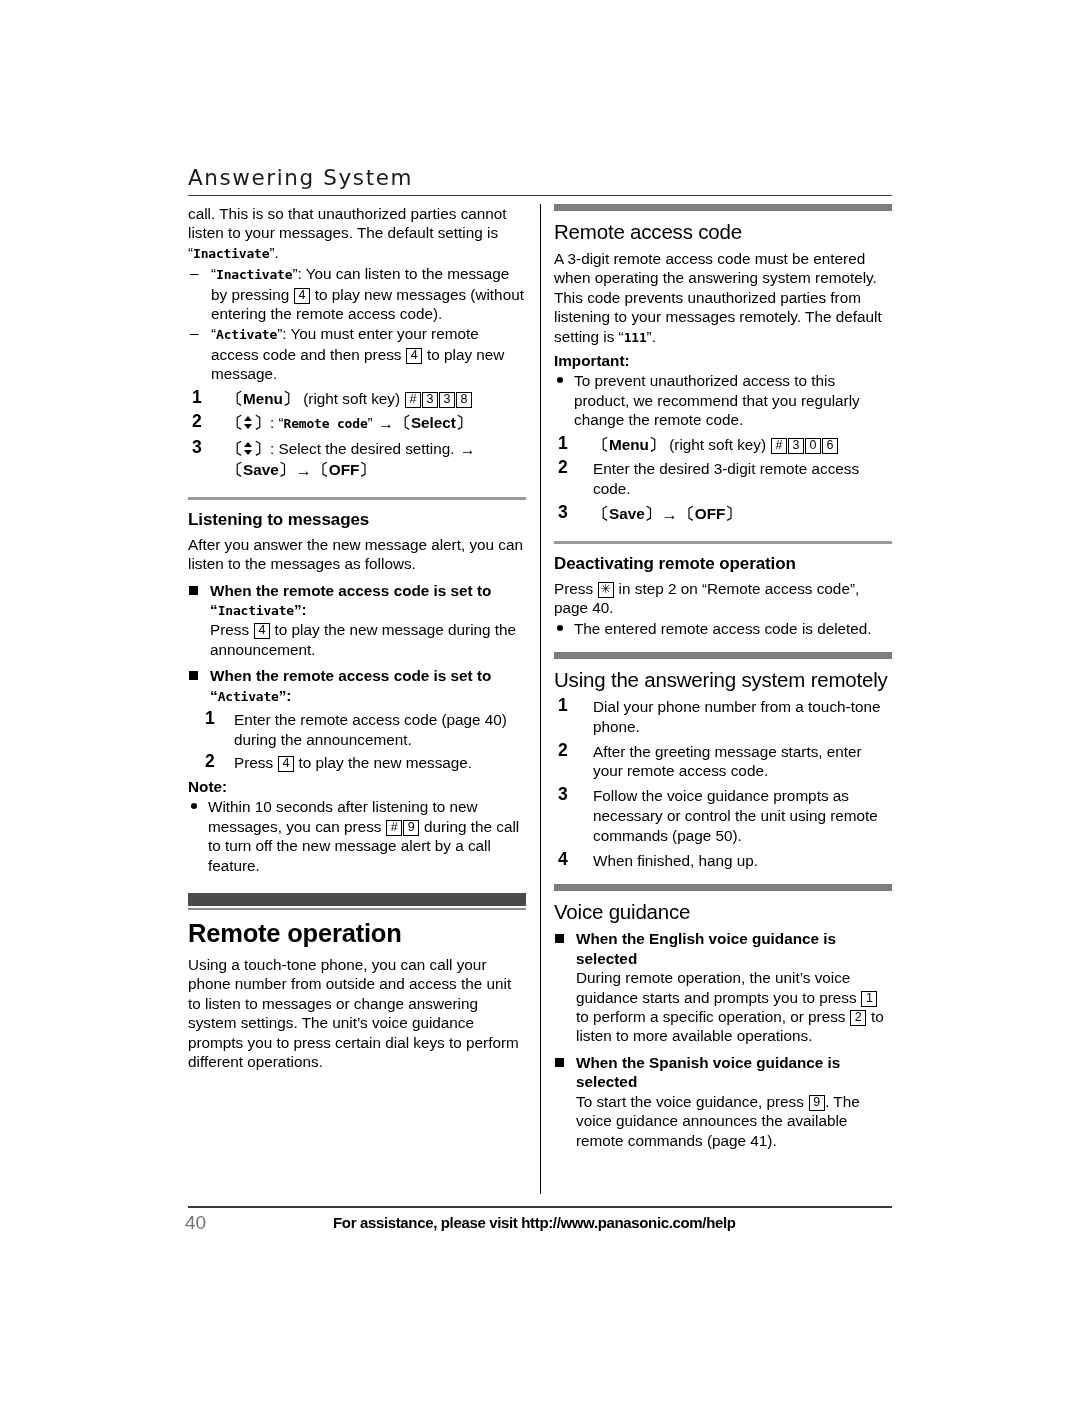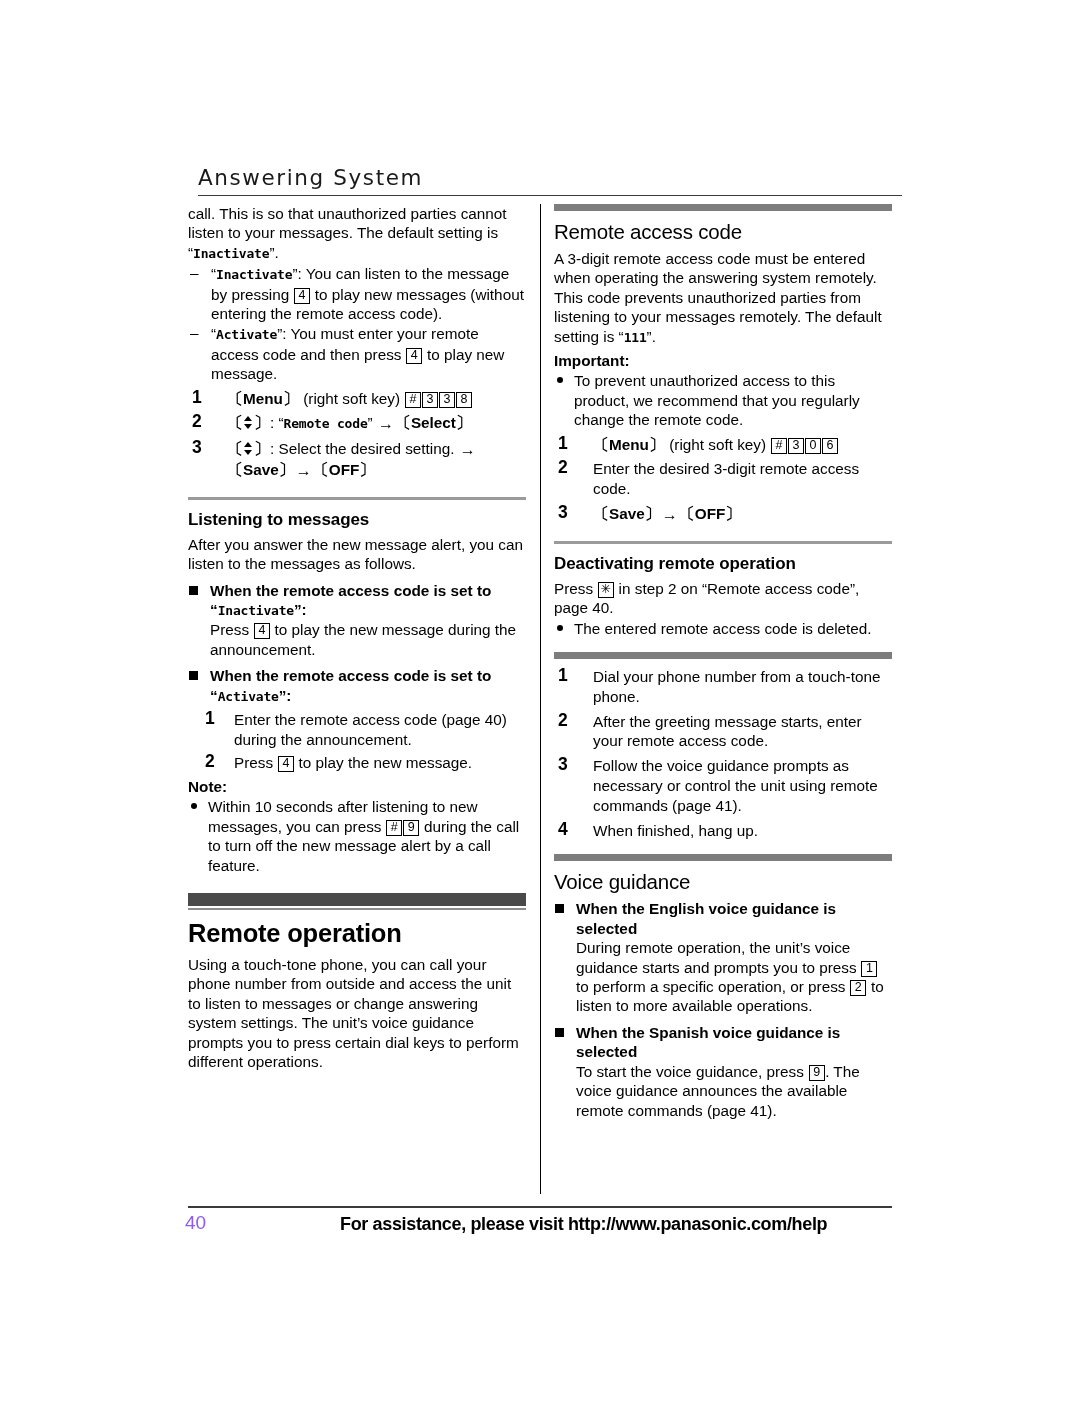--- a/index.html
+++ b/index.html
@@ -18,21 +18,21 @@
   .page {
     position: absolute;
     left: 0; top: 0;
     width: 1080px;
     height: 1404px;
   }
 
   
   .running-head {
     position: absolute;
-    left: 198px;
+    left: 188px;
     top: 166px;
     width: 704px;
   }
   .running-head-title {
     font-size: 21.5px;
     font-weight: normal;
     letter-spacing: 1.6px;
     color: #1a1a1a;
     line-height: 1.15;
     font-family: "DejaVu Sans", sans-serif;
@@ -280,28 +280,28 @@
   }
   .footer-inner {
     position: relative;
     height: 30px;
   }
   .page-num {
     position: absolute;
     left: -3px;
     top: 4px;
     font-size: 19px;
-    color: #8b5cf6;
+    color: #737373;
     font-family: "Liberation Sans", sans-serif;
   }
   .footer-text {
     position: absolute;
-    left: 152px;
+    left: 145px;
     top: 6px;
-    font-size: 18px;
+    font-size: 15px;
     font-weight: bold;
     letter-spacing: -0.35px;
     font-family: "Liberation Sans", sans-serif;
   }
 </style>
 </head>
 <body>
 
 <div class="page">
 
@@ -389,28 +389,29 @@
       </div>
 
       <div class="rule-thin"></div>
       <div class="h-sub">Deactivating remote operation</div>
       <div class="para"><span>Press </span><span class="key">✳</span><span> in step 2 on “Remote access code”, page 40.</span></div>
       <div class="bullet">
         <span class="dot"></span><span>The entered remote access code is deleted.</span>
       </div>
 
       <div class="bar-section"></div>
+      <div class="h-section">Using the answering system remotely</div>
       <div class="step">
         <span class="num">1</span><span>Dial your phone number from a touch-tone phone.</span>
       </div>
       <div class="step">
         <span class="num">2</span><span>After the greeting message starts, enter your remote access code.</span>
       </div>
       <div class="step">
-        <span class="num">3</span><span>Follow the voice guidance prompts as necessary or control the unit using remote commands (page 41).</span>
+        <span class="num">3</span><span>Follow the voice guidance prompts as necessary or control the unit using remote commands (page 50).</span>
       </div>
       <div class="step">
         <span class="num">4</span><span>When finished, hang up.</span>
       </div>
 
       <div class="bar-section"></div>
       <div class="h-section">Voice guidance</div>
 
       <div class="sq-head" style="margin-top:2px;">
         <span class="sq"></span><span>When the English voice guidance is selected</span>

